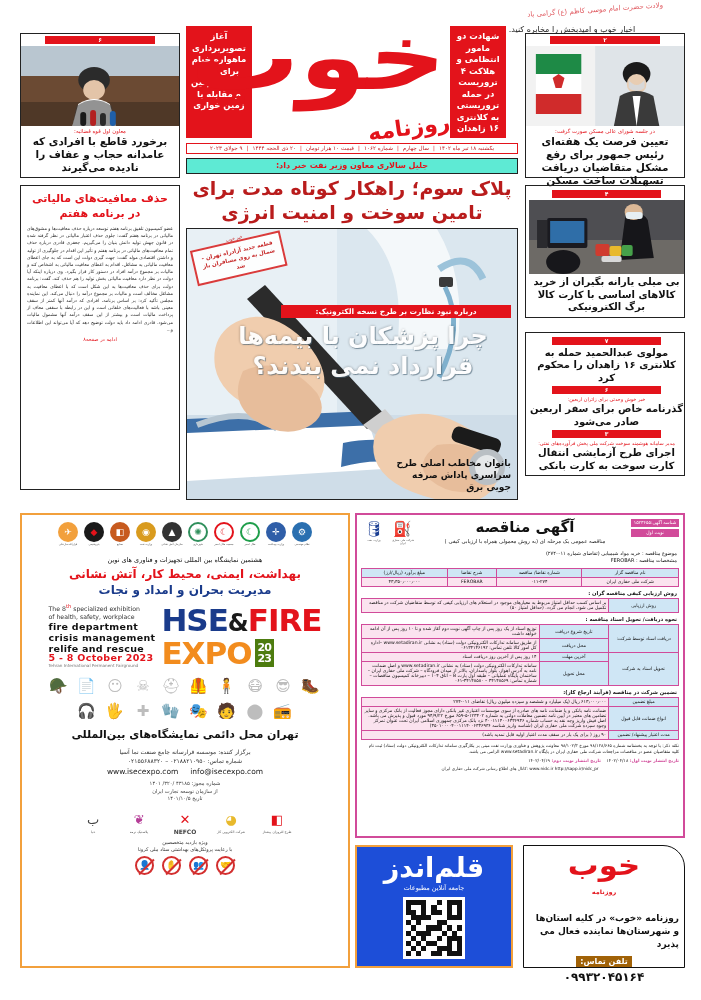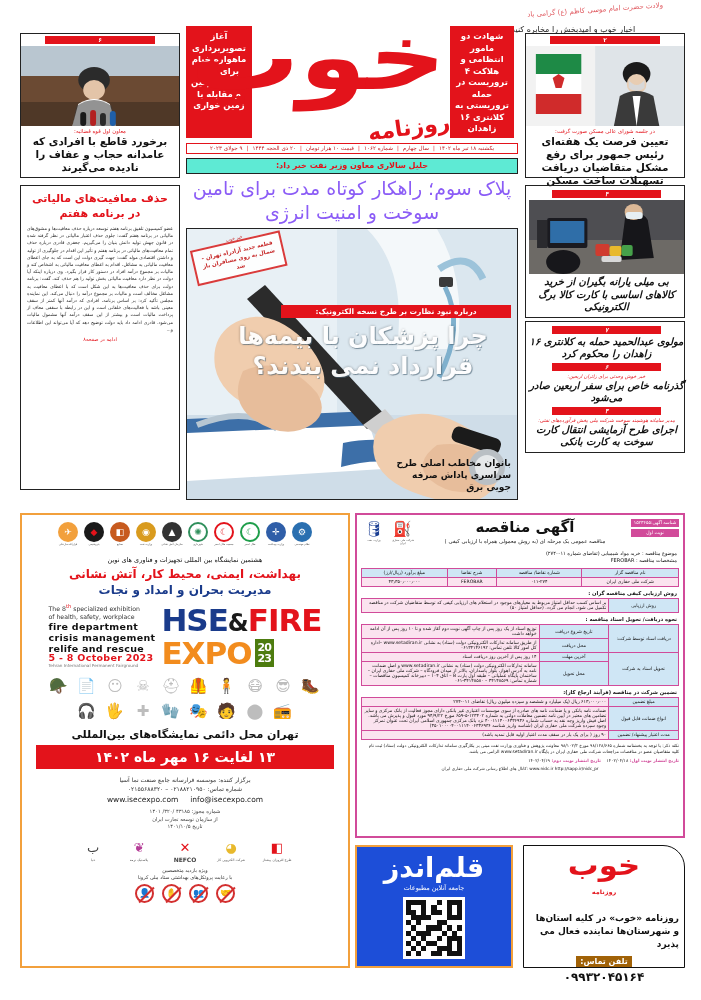--- a/index.html
+++ b/index.html
@@ -48,21 +48,21 @@
   .cats {
     position:absolute; right:62px; bottom:16px; width:56px; text-align:center;
     color:#e3131b; font-size:8px; line-height:11px; letter-spacing:2px;
   }
   .redbanner {
     position:absolute; background:#e3131b; color:#fff;
     font-size:8.5px; line-height:11.5px; font-weight:bold;
     text-align:center; padding:5px 3px;
   }
   .banner-left  { left:186px; top:26px;  width:66px; height:112px; }
-  .banner-right { left:450px; top:26px;  width:64px; height:112px; }
+  .banner-right { left:450px; top:26px;  width:56px; height:112px; }
 
   .dateline {
     position:absolute; left:186px; top:143px; width:332px; height:11px;
     background:#fff; border:1px solid #e3131b; color:#c2161c;
     font-size:5.6px; line-height:9px; text-align:center; letter-spacing:.2px;
     white-space:nowrap; overflow:hidden;
   }
   .dateline span { padding:0 2px; }
   .dateline .sep { color:#e3131b; }
 
@@ -83,34 +83,34 @@
     line-height:15px; padding:5px 4px 4px 4px;
   }
   .l-body {
     font-size:4.6px; line-height:7.2px; color:#2a2a2a; text-align:justify;
     padding:0 6px 3px 6px; direction:rtl;
   }
   .l-more { color:#e3131b; font-size:5px; text-align:center; padding-bottom:3px; }
 
   
   .r-col { position:absolute; left:525px; top:185px; width:160px; height:310px; }
-  .r-item { border:1.2px solid #222; margin-bottom:3px; padding:2px 0 3px 3px;font-style:italic; }
+  .r-item { border:1.2px solid #222; margin-bottom:14px; padding:2px 0 3px 3px; }
   .r-photo { width:100%; height:74px; margin-bottom:2px; }
   .r-kicker { font-size:5px; color:#e3131b; text-align:center; line-height:7px; }
   .r-head { font-size:10px; font-weight:bold; color:#111; line-height:12.5px; text-align:center; }
 
   
   .c-kickerbox {
     position:absolute; left:186px; top:158px; width:332px; height:16px;
     border:1.2px solid #222; background:#5eead4;
   }
   .c-kicker { font-size:8px; font-weight:bold; color:#e3131b; text-align:center; line-height:14px; }
   .c-head {
     position:absolute; left:186px; top:176px; width:332px;
-    font-size:19px; font-weight:normal; color:#8b5cf6; text-align:center; line-height:24px;
+    font-size:19px; font-weight:bold; color:#b91c1c; text-align:center; line-height:24px;
   }
   .c-photo {
     position:absolute; left:186px; top:228px; width:332px; height:272px;
     border:1.2px solid #222; overflow:hidden;
     background:#dfe8ee;
   }
   .stamp {
     position:absolute; left:8px; top:6px; width:92px; height:66px;
     transform: rotate(-13deg);
   }
@@ -507,21 +507,20 @@
       <div class="hse-ic">⬤</div>
       <div class="hse-ic">🧑</div>
       <div class="hse-ic">🎭</div>
       <div class="hse-ic">🧤</div>
       <div class="hse-ic">✚</div>
       <div class="hse-ic">🖐</div>
       <div class="hse-ic">🎧</div>
     </div>
 
     <div class="hse-place">تهران محل دائمی نمایشگاه‌های بین‌المللی</div>
-    <div class="hse-dates">۱۳ لغایت ۱۶ مهر ماه ۱۴۰۲</div>
 
     <div class="hse-org">
       <div>برگزار کننده: موسسه فرارسانه جامع صنعت نما آسیا</div>
       <div>شماره تماس: ۰۲۱۸۸۲۱۰۹۵۰ – ۰۲۱۵۵۶۸۸۳۲۰</div>
     </div>
     <div class="hse-web">
       <span>www.isecexpo.com</span>
       &nbsp;&nbsp;&nbsp;
       <span>info@isecexpo.com</span>
     </div>

